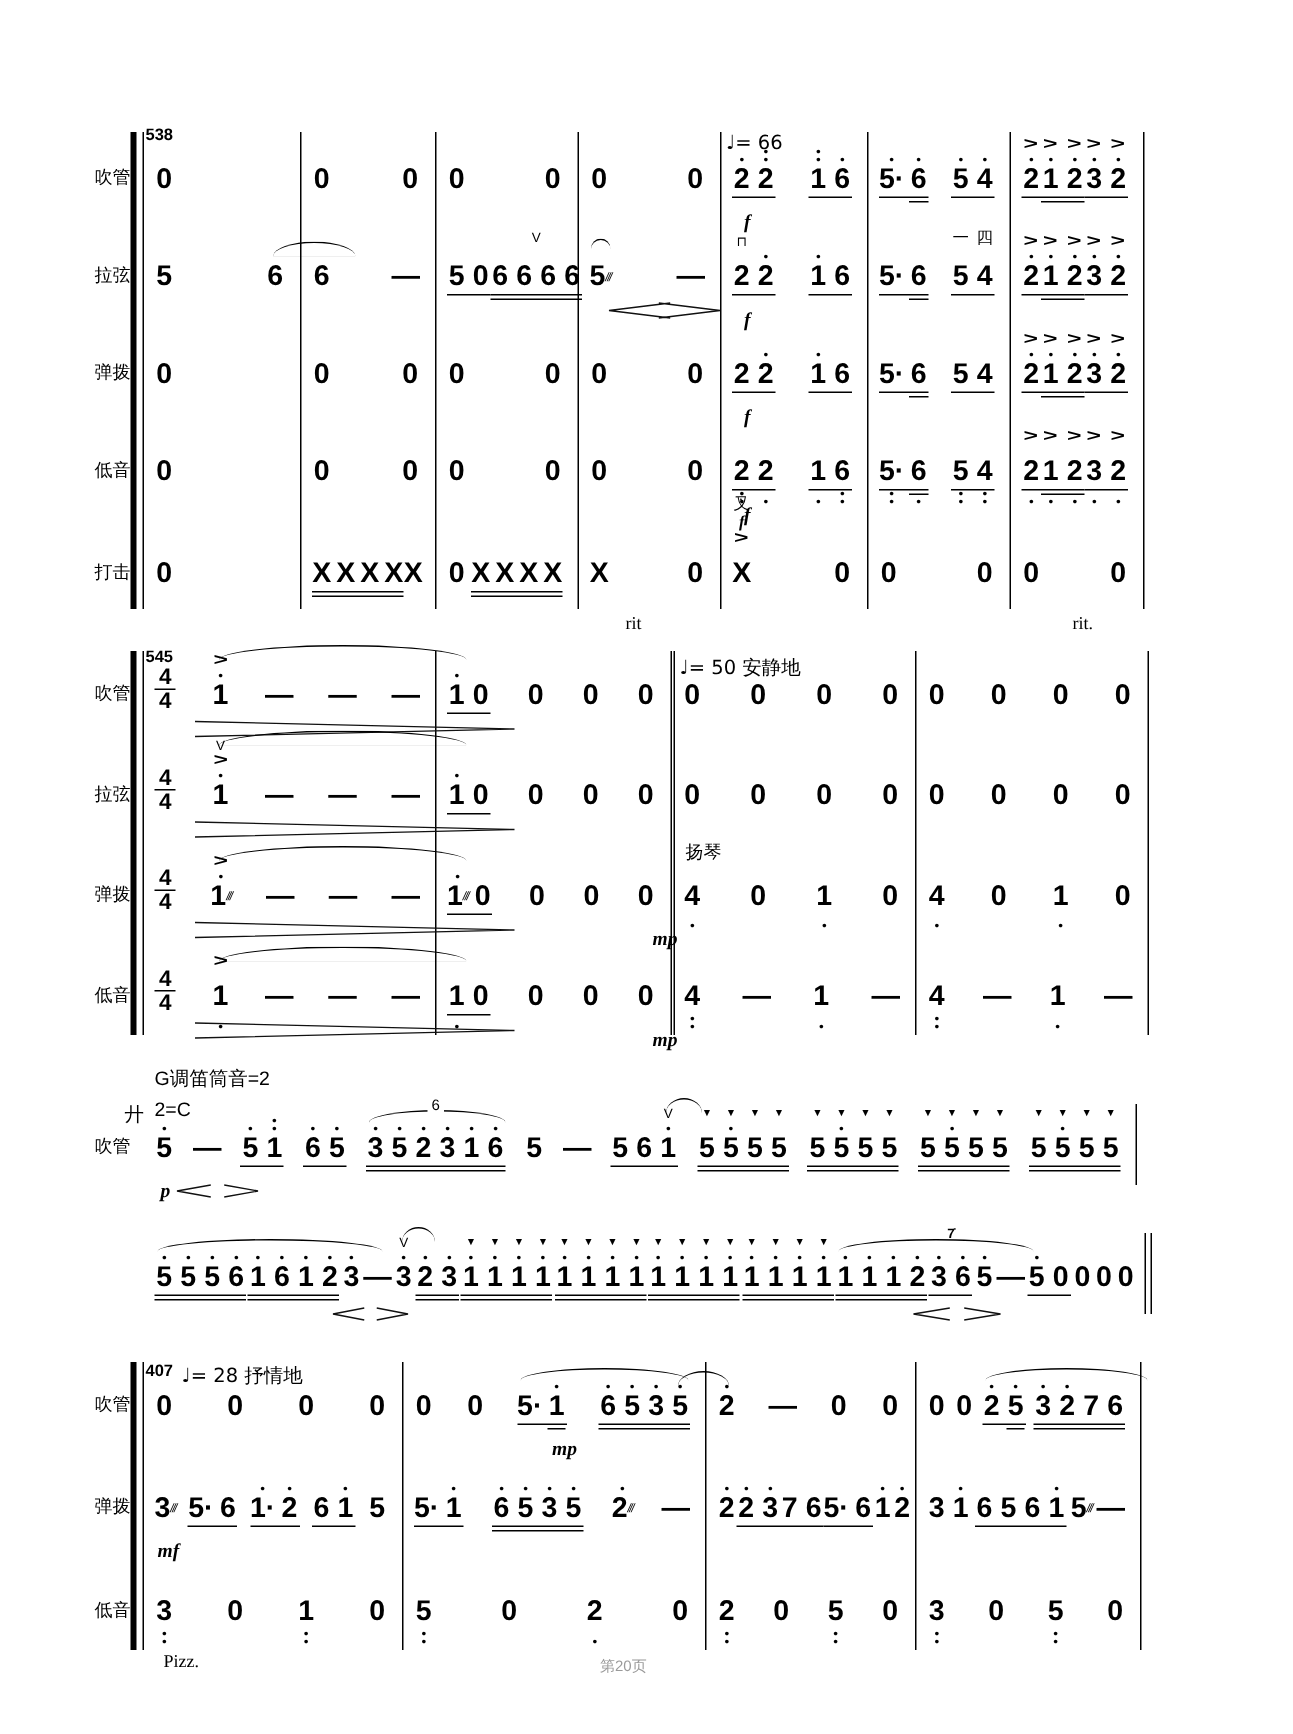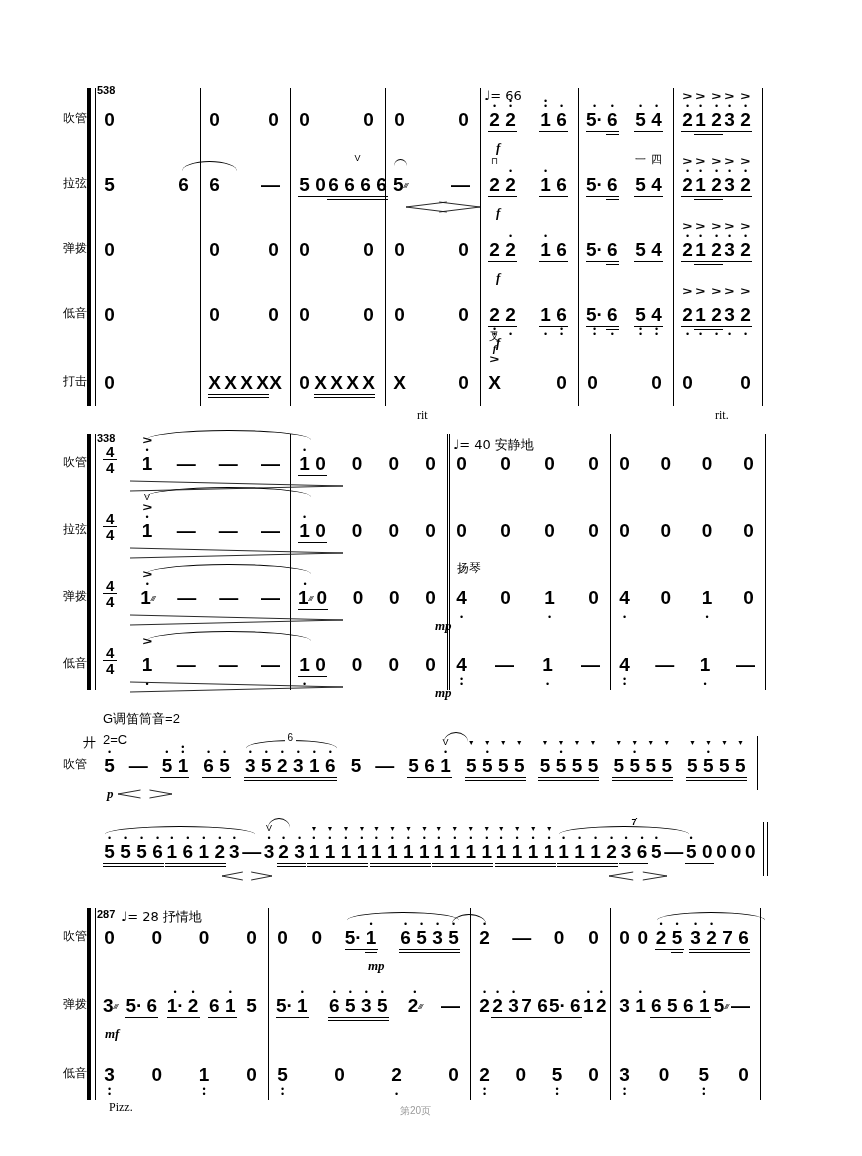--- a/index.html
+++ b/index.html
@@ -1106,21 +1106,21 @@
                 <span class="dots ud"></span>
               </span>
             </span>
             <span class="blw" style="left: 34px;">rit.</span>
           </div>
         </div>
       </div>
       <div class="system" style="top: 434px; left: 95px; width: 670px; height: 256px;">
         <div class="sbar"></div>
         <div class="sthin"></div>
-        <div class="mnum" style="top: -2px;">338</div>
+        <div class="mnum" style="top: -2px;">545</div>
         <div class="slabel" style="top: 20px;">吹管</div>
         <div class="slabel" style="top: 87px;">拉弦</div>
         <div class="slabel" style="top: 154px;">弹拨</div>
         <div class="slabel" style="top: 221px;">低音</div>
         <div class="measure" style="left: 0px; width: 195px;">
           <div class="mrow" style="top: 0px; height: 52px;">
             <span class="grp">
               <span class="ts">
                 <span class="tn">4</span>
                 <span class="td">4</span>
@@ -1482,21 +1482,21 @@
                 <span class="nmarks"></span>
                 <span class="dots od"></span>
                 <span class="g">0</span>
                 <span class="dots ud"></span>
               </span>
             </span>
           </div>
         </div>
         <div class="measure" style="left: 352px; width: 163px;">
           <div class="dbl2"></div>
-          <div class="tempo" style="left: 6px; top: 2px;">♩= 40  安静地</div>
+          <div class="tempo" style="left: 6px; top: 2px;">♩= 50  安静地</div>
           <div class="mrow" style="top: 0px; height: 52px;">
             <span class="grp">
               <span class="note">
                 <span class="nmarks"></span>
                 <span class="dots od"></span>
                 <span class="g">0</span>
                 <span class="dots ud"></span>
               </span>
             </span>
             <span class="grp">
@@ -2531,21 +2531,21 @@
             </svg>
             <svg class="hp" width="60" height="12" viewBox="0 0 60 12" style="left: 505px; bottom: -8px;">
               <path d="M25.2 2 L1 6 L25.2 10 M34.8 2 L59 6 L34.8 10" fill="none" stroke="#111" stroke-width="0.9"></path>
             </svg>
           </div>
         </div>
       </div>
       <div class="system" style="top: 908px; left: 95px; width: 665px; height: 192px;">
         <div class="sbar"></div>
         <div class="sthin"></div>
-        <div class="mnum" style="top: 0px;">287</div>
+        <div class="mnum" style="top: 0px;">407</div>
         <div class="slabel" style="top: 20px;">吹管</div>
         <div class="slabel" style="top: 88px;">弹拨</div>
         <div class="slabel" style="top: 157px;">低音</div>
         <div class="measure" style="left: 0px; width: 173px;">
           <div class="tempo" style="left: 26px; top: 0px;">♩= 28  抒情地</div>
           <div class="mrow" style="top: 0px; height: 52px;">
             <span class="grp">
               <span class="note">
                 <span class="nmarks"></span>
                 <span class="dots od"></span>

